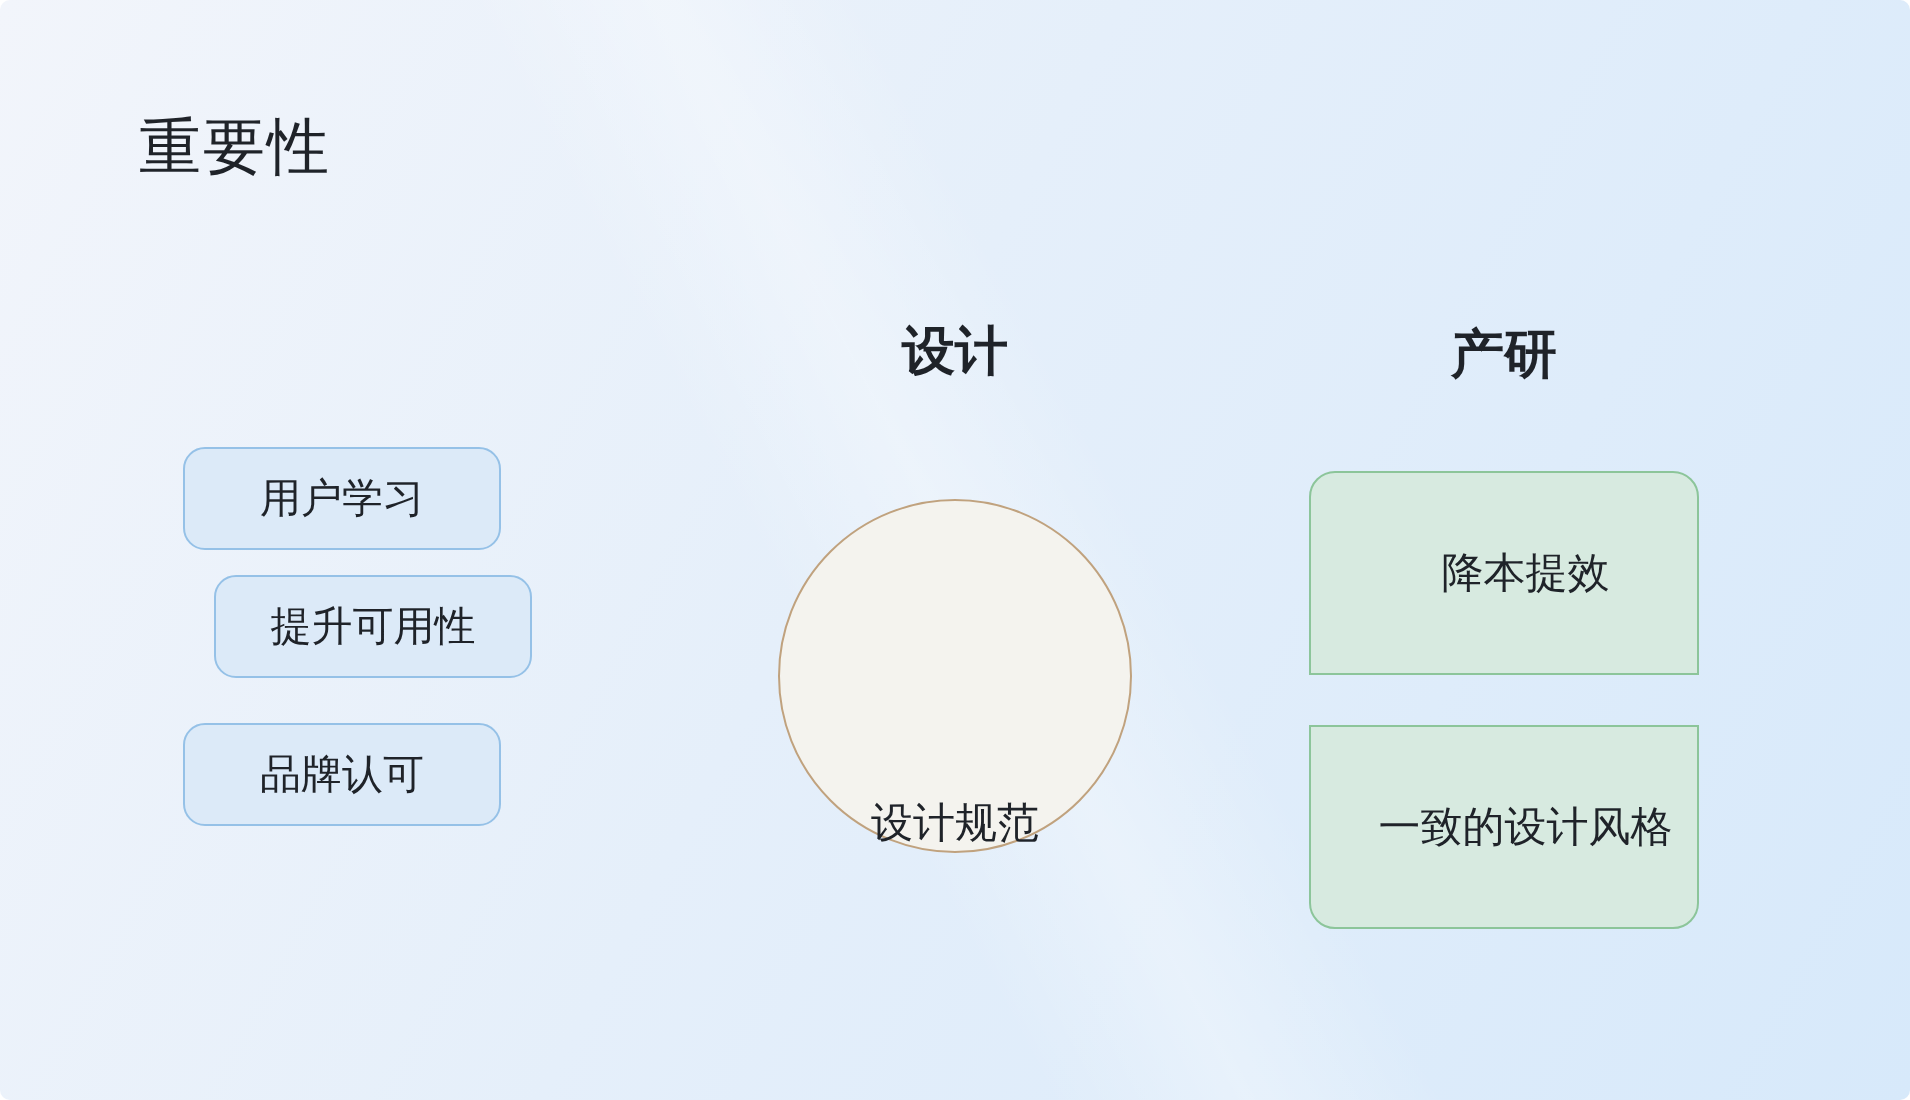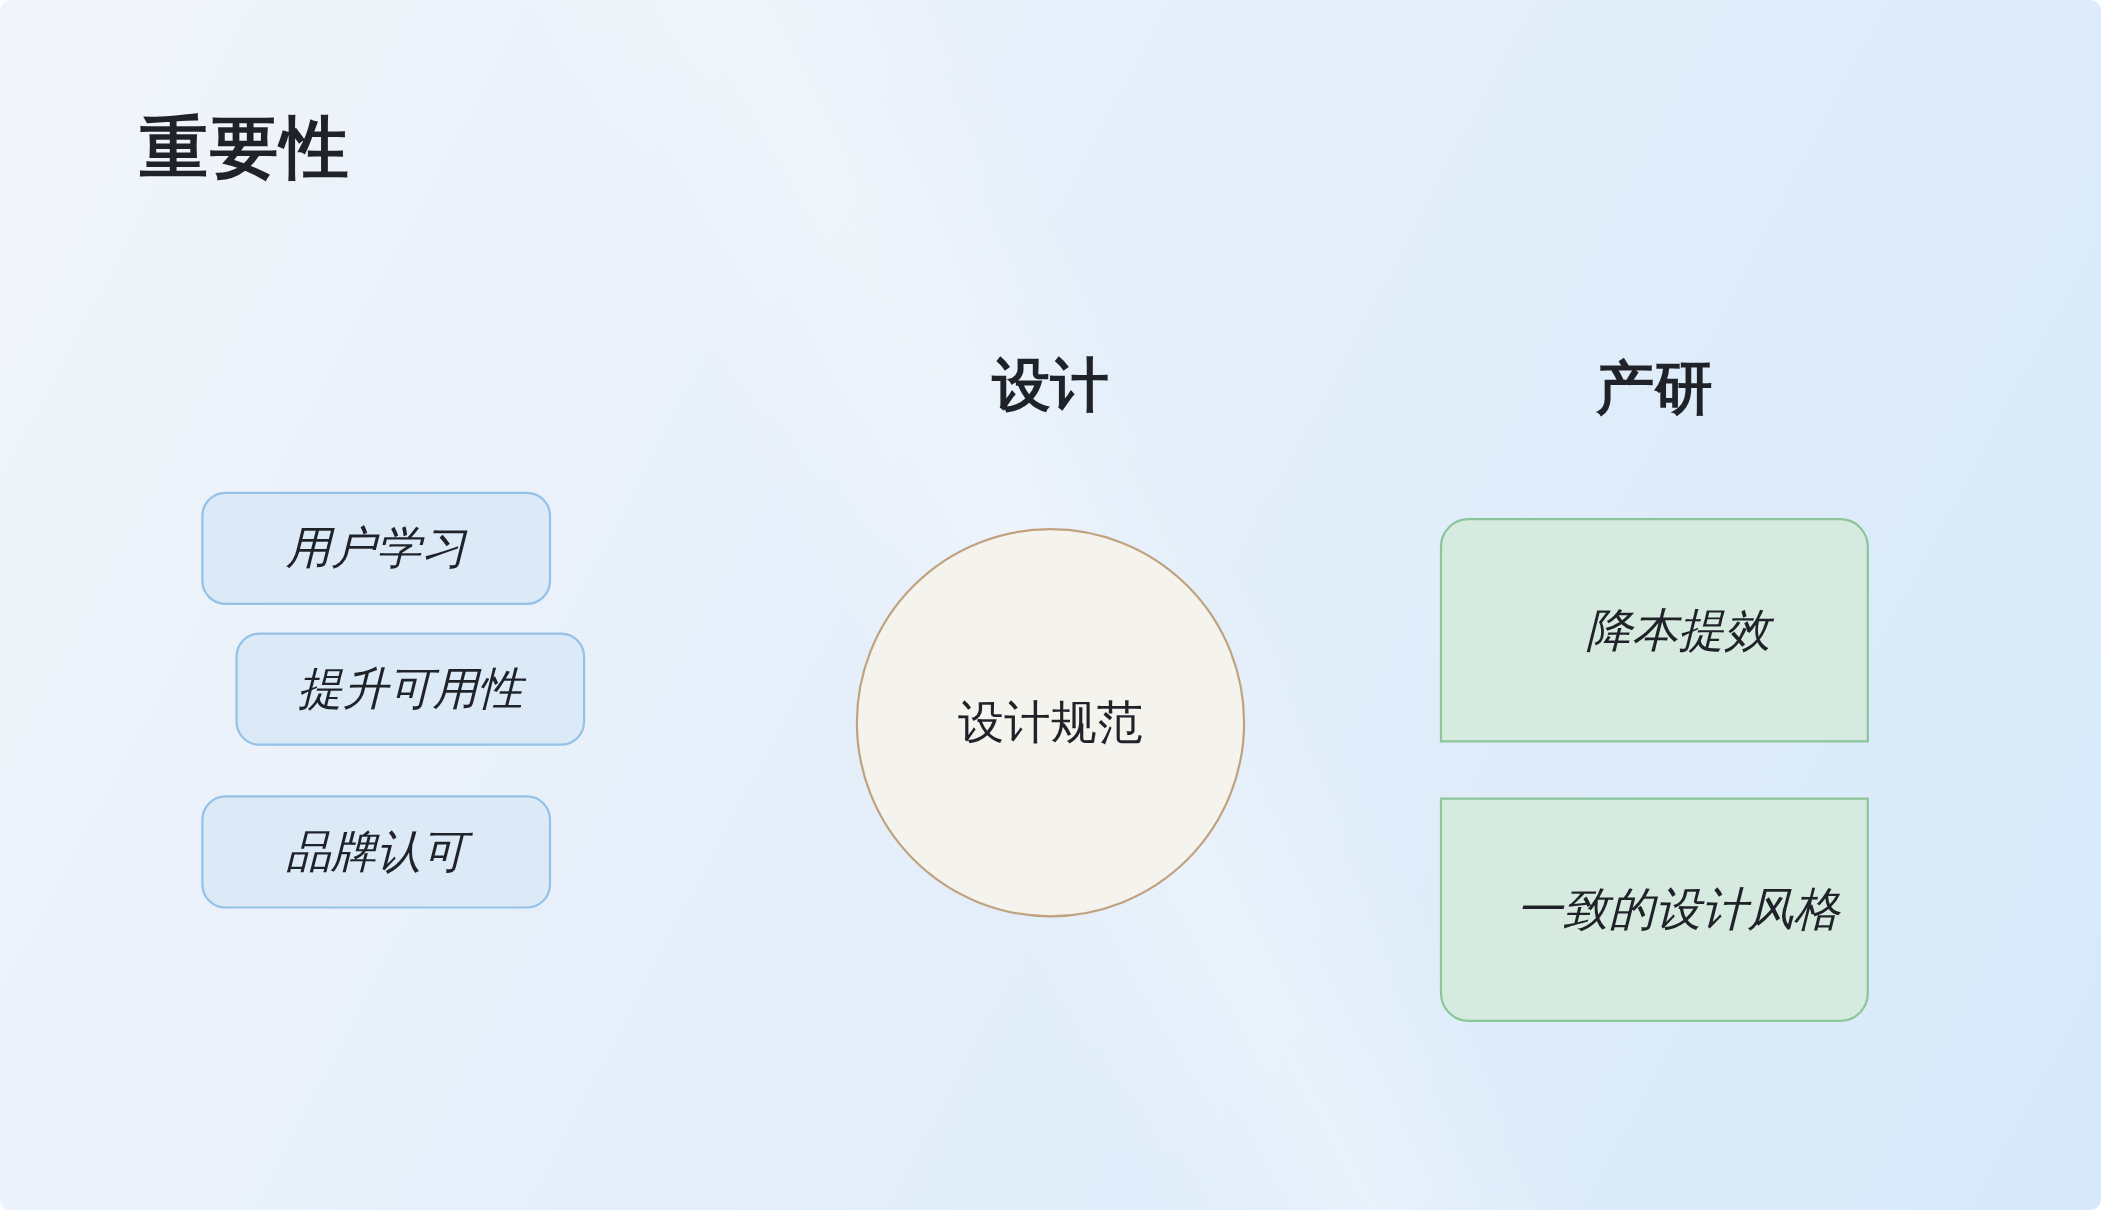--- a/index.html
+++ b/index.html
@@ -16,24 +16,24 @@
     overflow: hidden;
     background:
       linear-gradient(62deg, rgba(255,255,255,0) 42%, rgba(255,255,255,0.30) 50%, rgba(255,255,255,0) 58%),
       linear-gradient(118deg, var(--bg_start) 0%, var(--bg_mid) 45%, var(--bg_end) 100%);
     color: var(--text_dark);
   }
   .title {
     position: absolute;
     left: 127px;
     top: 104px;
-    margin: 0;
+    margin: 12px;
     font-size: 62px;
     line-height: 62px;
-    font-weight: 700;
+    font-weight: 400;
     letter-spacing: 2px;
     color: var(--text_dark);
   }
   .col-header {
     position: absolute;
     font-size: 53px;
     line-height: 53px;
     font-weight: 700;
     text-align: center;
     color: var(--text_dark);
@@ -42,21 +42,20 @@
   .col-header.design  { left: 778px;  width: 354px; top: 324px; }
   .col-header.product { left: 1309px; width: 390px; top: 327px; }
 
   .node {
     position: absolute;
     display: flex;
     align-items: center;
     justify-content: center;
     box-sizing: border-box;
     text-align: center;
-    font-style: italic;
   }
   .node .label {
     font-size: 41px;
     line-height: 1.25;
     color: var(--text_dark);
   }
   .node.blue {
     left: 183px;
     width: 318px;
     height: 103px;
@@ -65,29 +64,29 @@
     border-radius: 22px;
   }
   .node.blue.b1 { top: 447px; }
   .node.blue.b2 { top: 575px; margin-left: 31px; }
   .node.blue.b3 { top: 703px; margin-top: 20px; }
   .node.blue.b4 { top: 830px; }
 
   .circle {
     position: absolute;
     left: 778px;
-    top: 480px;
+    top: 499px;
     width: 354px;
     height: 354px;
     box-sizing: border-box;
     border-radius: 50%;
     background: var(--circle_fill);
     border: 2px solid var(--circle_border);
     display: flex;
-    align-items: center;
+    align-items: flex-end;
     justify-content: center;
     font-family: Liberation Mono, monospace;
   }
   .circle .label {
     font-size: 42px;
     color: var(--text_dark);
   }
 
   .node.green {
     left: 1309px;

